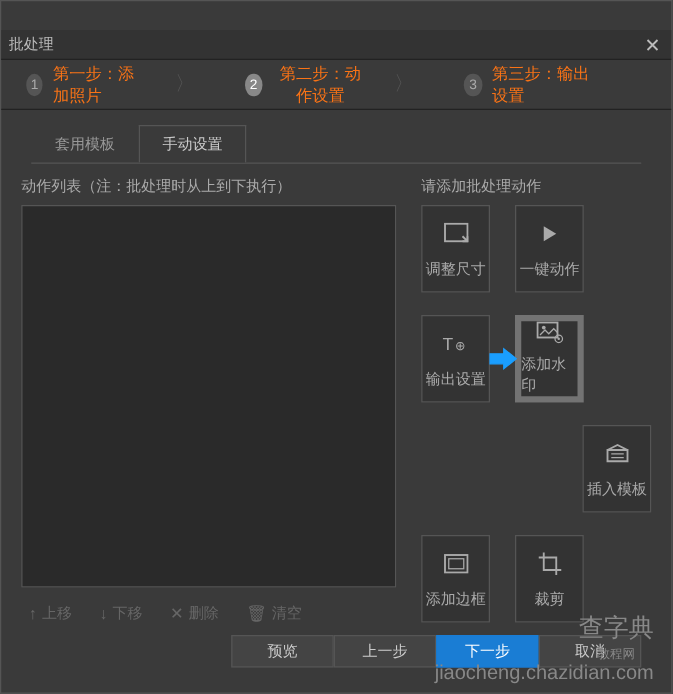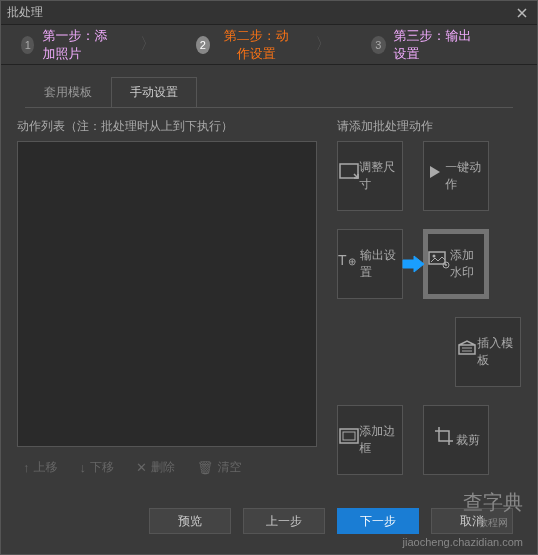--- a/index.html
+++ b/index.html
@@ -1,53 +1,53 @@
 <!DOCTYPE html>
 <html><head>
 <meta charset="utf-8">
 <style>
 * { margin: 0; padding: 0; box-sizing: border-box; font-family: "Microsoft YaHei", sans-serif; }
 body { background: #4a4a4a; width: 538px; height: 555px; overflow: hidden; }
 .window { width: 538px; height: 555px; background: #3a3a3a; border: 1px solid #555; position: relative; }
-.titlebar { height: 24px; background: #333; display: flex; align-items: center; justify-content: space-between; padding: 0 6px; border-bottom: 1px solid #222; }
+.titlebar { height: 24px; background: #333; display: flex; align-items: center; justify-content: space-between; padding: 0 6px; border-bottom: 1px solid #222; margin-top: 23px; }
 .titlebar-title { color: #bbb; font-size: 12px; }
 .close-btn { width: 18px; height: 18px; color: #bbb; display: flex; align-items: center; justify-content: center; font-size: 14px; cursor: pointer; }
 .steps { height: 40px; display: flex; align-items: center; padding: 0 20px; border-bottom: 1px solid #222; }
 .step { display: flex; align-items: center; margin-right: 40px; }
 .step-num { width: 18px; height: 18px; border-radius: 50%; background: #555; color: #aaa; display: flex; align-items: center; justify-content: center; font-size: 11px; margin-right: 8px; }
 .step.active .step-num { background: #888; color: #fff; }
-.step-label { color: #f0abfc; font-size: 13px; }
+.step-label { color: #f97316; font-size: 13px; }
 .step.active .step-label { color: #f97316; text-align: center; }
 .step-chevron { color: #555; margin-left: 20px; font-size: 16px; }
 .tabs { display: flex; padding: 12px 24px 0; }
 .tab { padding: 6px 18px; color: #999; font-size: 12px; cursor: pointer; border: 1px solid transparent; border-bottom: none; }
 .tab.active { border-color: #555; background: #3a3a3a; color: #ccc; }
 .spacer-line { border-bottom: 1px solid #555; margin: 0 24px; }
 .content { display: flex; padding: 10px 16px 0; }
 .left-panel { flex: 1; }
 .panel-label { color: #aaa; font-size: 12px; margin-bottom: 6px; }
 .action-list { width: 300px; height: 306px; background: #2a2a2a; border: 1px solid #555; }
 .list-buttons { display: flex; gap: 10px; margin-top: 8px; }
 .list-btn { display: flex; align-items: center; color: #666; font-size: 12px; padding: 4px 6px; cursor: pointer; }
 .list-btn .ico { margin-right: 4px; font-size: 13px; }
 .right-panel { flex: 1; margin-left: 20px; }
 .action-grid { display: flex; flex-wrap: wrap; gap: 18px 20px; }
-.action-card { width: 66px; height: 70px; background: #333; border: 1px solid #555; display: flex; align-items: center; justify-content: center; cursor: pointer; position: relative; }
+.action-card { width: 55px; height: 70px; background: #333; border: 1px solid #555; display: flex; flex-direction: column; align-items: center; justify-content: center; cursor: pointer; position: relative; }
 .action-card.selected { border: 5px solid #737373; }
 .action-icon { width: 24px; height: 24px; display: flex; align-items: center; justify-content: center; color: #aaa; margin-bottom: 8px; }
 .action-card-label { color: #aaa; font-size: 12px; }
 .arrow-overlay { position: absolute; left: -26px; top: 20px; color: #1a9eff; }
 .action-grid-row { display: flex; gap: 20px; width: 100%; }
 .action-grid-row.single { justify-content: flex-end; }
-.footer { display: flex; justify-content: flex-end; gap: 12px; padding: 14px 24px; position: absolute; bottom: 6px; right: 0; left: 0; }
+.footer { display: flex; justify-content: flex-end; padding: 14px 24px; position: absolute; bottom: 6px; right: 0; left: 0; }
 .footer-btn { width: 82px; height: 26px; background: #444; border: 1px solid #555; color: #ccc; font-size: 12px; display: flex; align-items: center; justify-content: center; cursor: pointer; }
 .footer-btn.primary { background: #1a7dd4; border-color: #1a7dd4; color: #fff; }
 .watermark1 { position: absolute; bottom: 24px; right: 14px; color: #888; font-size: 20px; font-family: SimSun, serif; pointer-events: none; }
 .watermark1 .sub { font-size: 10px; display: block; text-align: center; }
-.watermark2 { position: absolute; bottom: 6px; right: 14px; color: #888; font-size: 11px; pointer-events: none; }
+.watermark2 { position: absolute; bottom: 6px; right: 14px; color: #888; font-size: 16px; pointer-events: none; }
 svg { display: block; }
 </style>
 </head>
 <body>
 
 <div class="window">
 
   <div class="titlebar">
     <span class="titlebar-title">批处理</span>
     <div class="close-btn">

